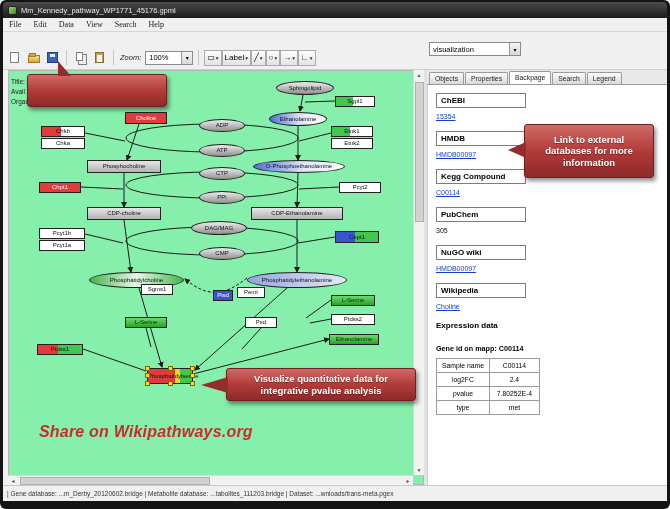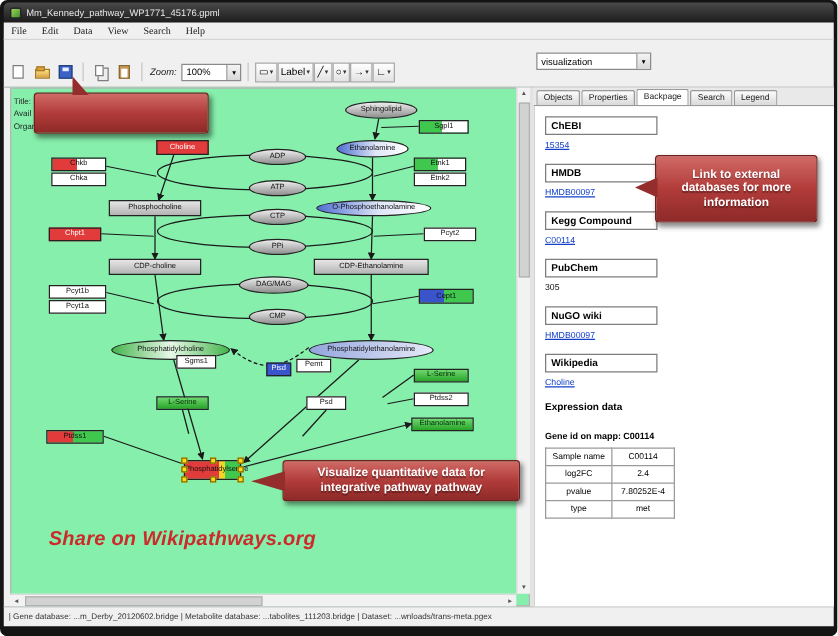--- a/index.html
+++ b/index.html
@@ -437,17 +437,17 @@
   <div class="statusbar">| Gene database: ...m_Derby_20120602.bridge | Metabolite database: ...tabolites_111203.bridge | Dataset: ...wnloads/trans-meta.pgex</div>
 
   <div class="callout co-left">
     <i class="ptr"></i>
   </div>
   <div class="callout co-right">
     <span>Link to external databases for more information</span>
     <i class="ptr"></i>
   </div>
   <div class="callout co-bottom">
-    <span>Visualize quantitative data for integrative pathway pathway</span>
+    <span>Visualize quantitative data for integrative pvalue analysis</span>
     <i class="ptr"></i>
   </div>
 
 </div>
 
 </body></html>

